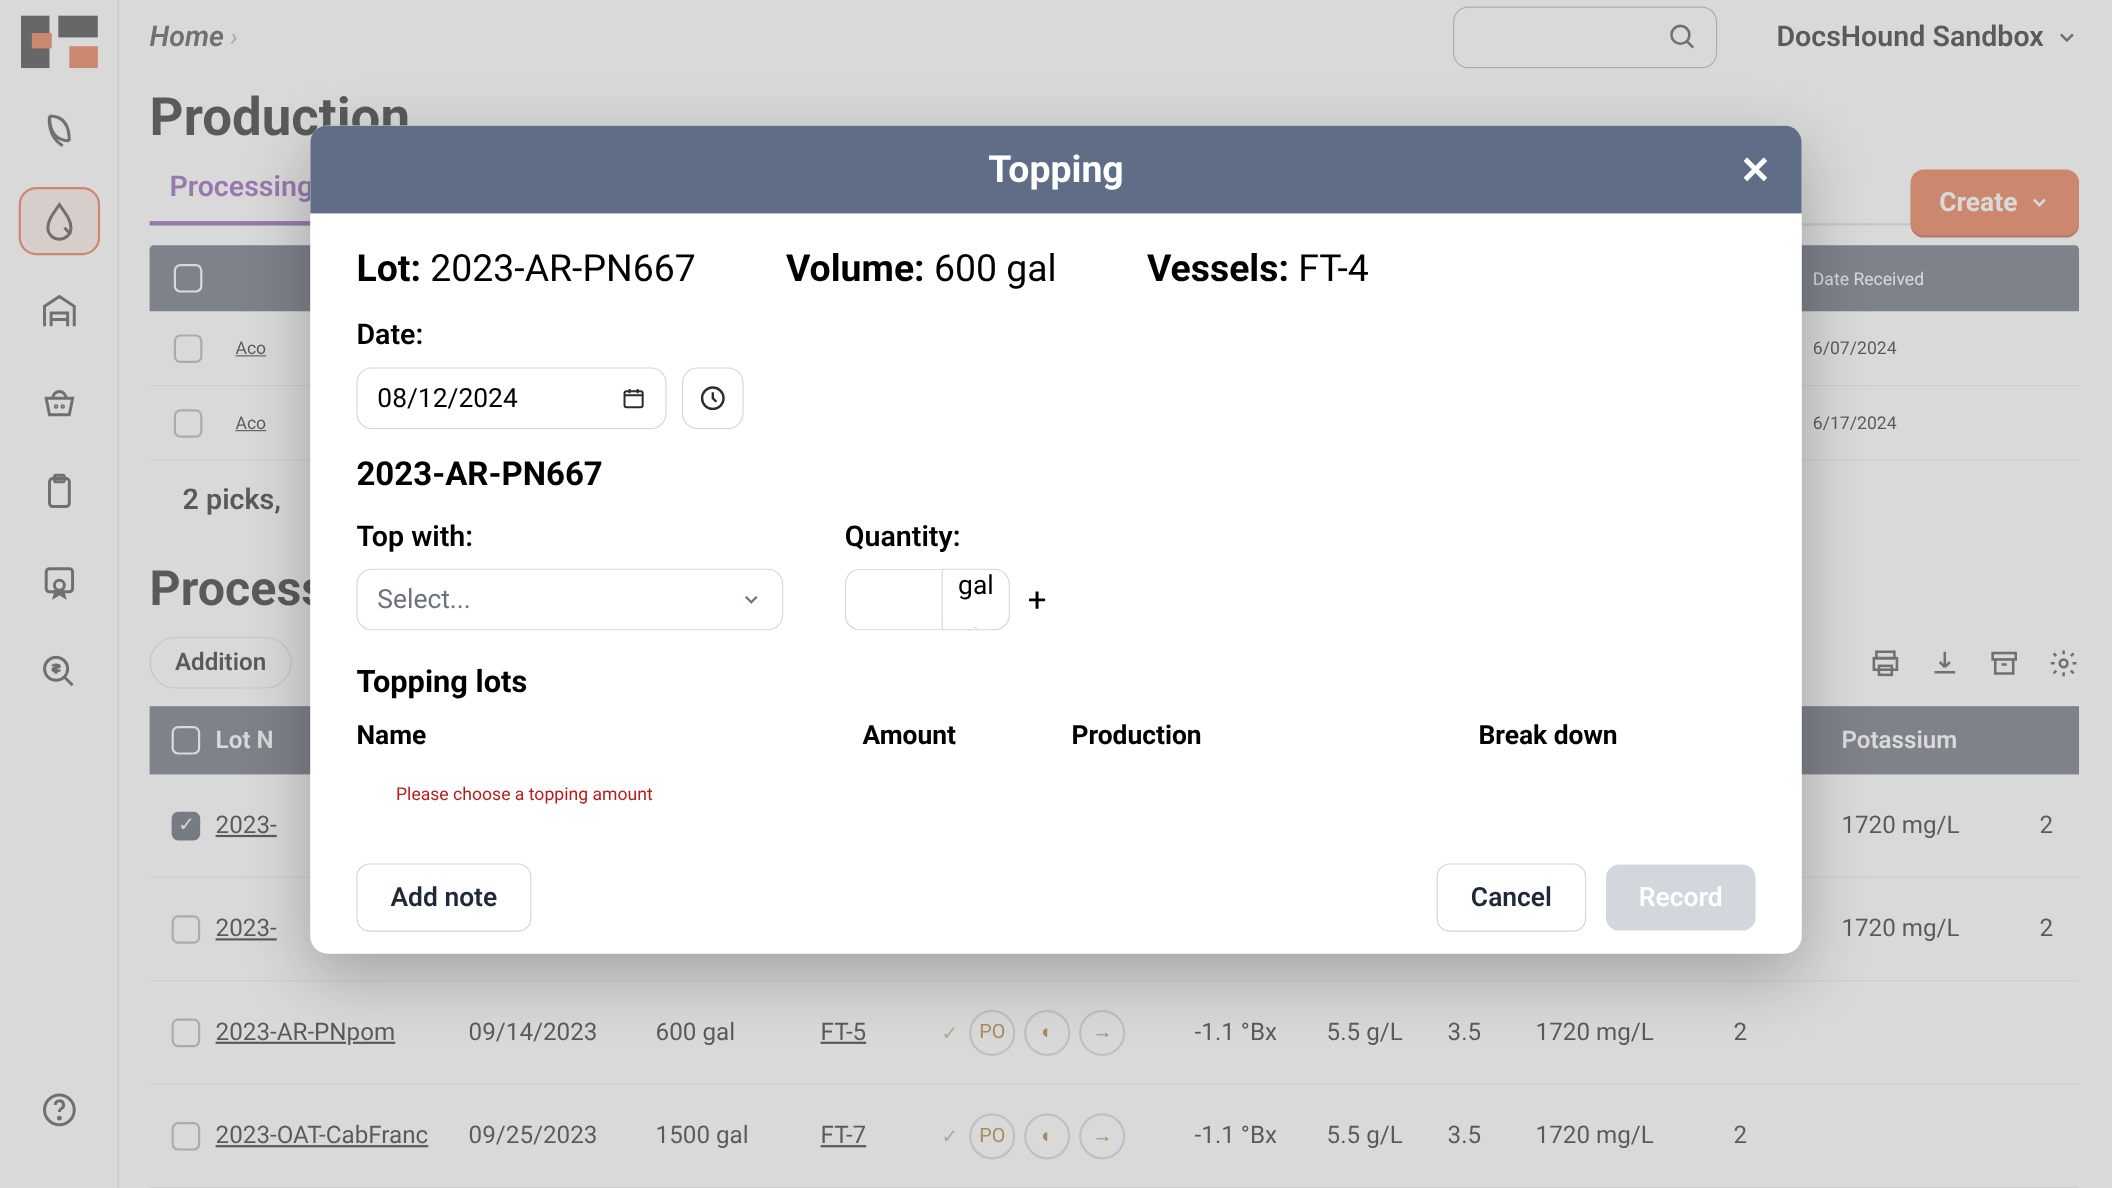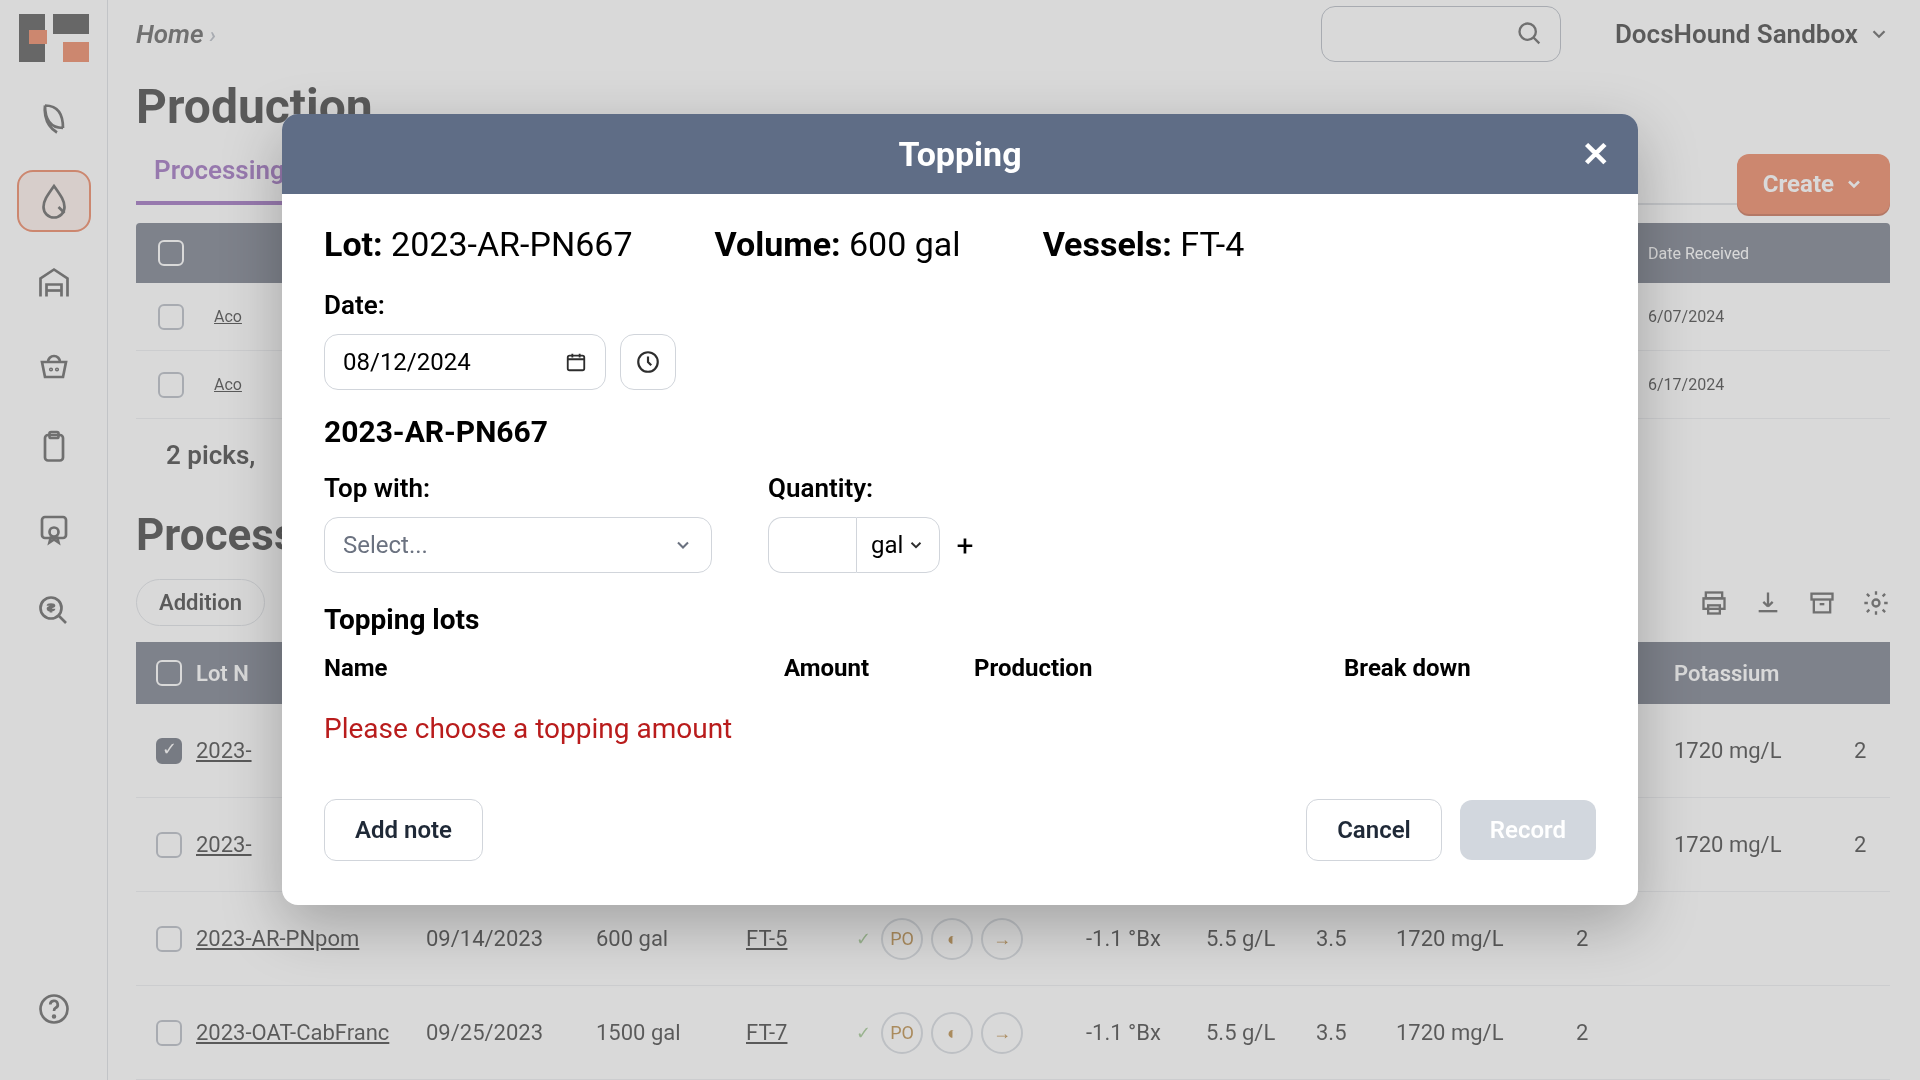--- a/index.html
+++ b/index.html
@@ -65,26 +65,26 @@
 .field-label{font-size:26px;font-weight:600;margin-bottom:14px;}
 .date-row{display:flex;gap:14px;align-items:center;margin-bottom:24px;}
 .date-input{width:282px;height:56px;border:1px solid var(--gray-border);border-radius:14px;display:flex;align-items:center;justify-content:space-between;padding:0 18px;font-size:24px;}
 .icon-sq{width:56px;height:56px;border:1px solid var(--gray-border);border-radius:14px;display:flex;align-items:center;justify-content:center;}
 .lot-sub{font-size:30px;font-weight:700;margin-bottom:24px;}
 .tw-row{display:flex;gap:56px;align-items:flex-end;margin-bottom:30px;}
 .twblock{display:flex;flex-direction:column;}
 .select-input{width:388px;height:56px;border:1px solid var(--gray-border);border-radius:14px;display:flex;align-items:center;justify-content:space-between;padding:0 18px;font-size:24px;color:#6b7280;}
 .qty-wrap{display:flex;align-items:center;gap:16px;}
 .qty-num{width:88px;height:56px;border:1px solid var(--gray-border);border-radius:14px 0 0 14px;border-right:none;}
-.qty-unit{height:56px;border:1px solid var(--gray-border);border-radius:0 14px 14px 0;display:flex;align-items:center;gap:4px;padding:0 14px;font-size:24px;}
+.qty-unit{height:56px;border:1px solid var(--gray-border);border-radius:0 14px 14px 0;display:flex;align-items:center;gap:23px;padding:0 14px;font-size:24px;flex-direction:column;}
 .plus{font-size:30px;}
 .tl-title{font-size:28px;font-weight:700;margin-bottom:18px;}
 .tl-head{display:flex;font-size:24px;font-weight:700;margin-bottom:30px;}
-.err{color:var(--red);font-size:28px;}
-.modal-footer{display:flex;align-items:center;padding:24px 42px 44px;gap:18px;}
+.err{color:var(--red);font-size:16px;margin-left:36px;}
+.modal-footer{display:flex;align-items:center;padding:24px 42px 20px;gap:18px;}
 .btn{border:1px solid var(--gray-border);background:#fff;border-radius:12px;padding:16px 30px;font-size:24px;font-weight:600;color:#1f2937;}
 .btn.primary{background:#d2d7de;color:#fff;border:none;}
 .footer-spacer{flex:1;}
 .status-icons{display:flex;gap:8px;align-items:center;}
 .pill{width:42px;height:42px;border:2px solid #c7ccd4;border-radius:50%;display:flex;align-items:center;justify-content:center;font-size:18px;color:#a16207;}
 .check-small{color:#7fb36a;font-size:18px;margin-right:2px;}
 </style>
 </head>
 <body>
 

